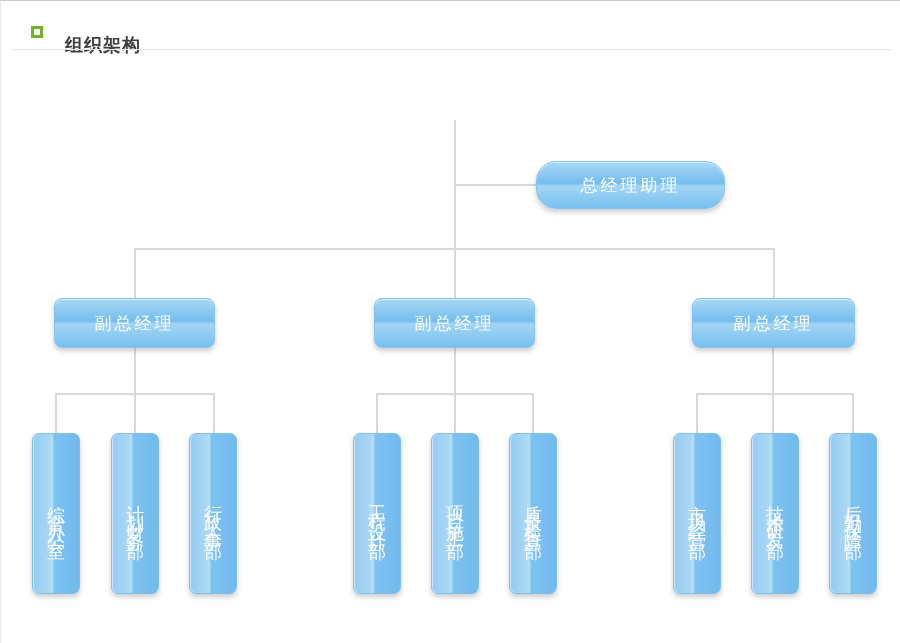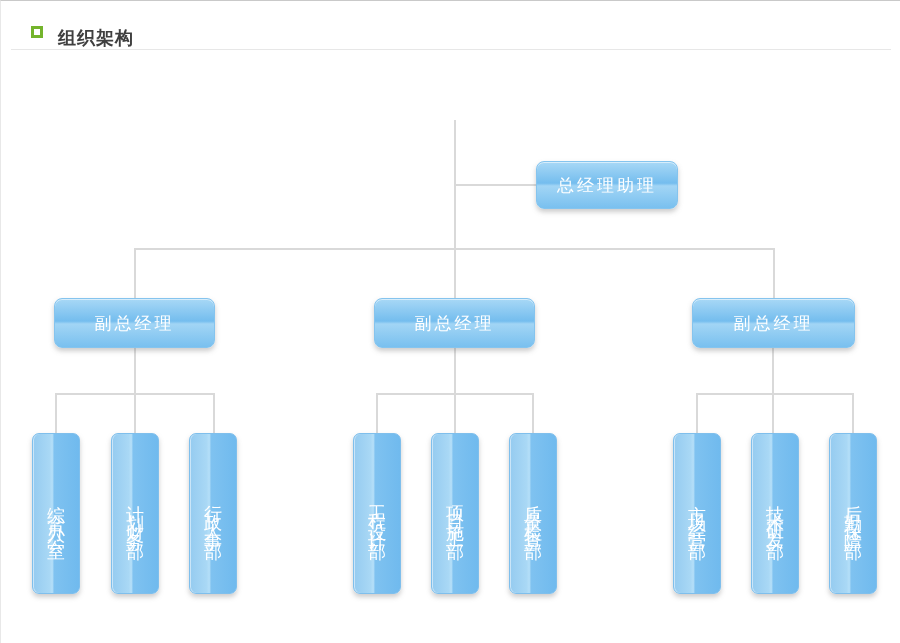--- a/index.html
+++ b/index.html
@@ -53,21 +53,21 @@
     text-orientation:upright;
     font-size:18px;letter-spacing:9px;
   }
 </style>
 </head>
 <body>
 
 <div class="page">
 
   <span class="bullet"></span>
-  <h1 class="page-title" style="margin:5px;font-weight:600;">组织架构</h1>
+  <h1 class="page-title" style="margin:12px;font-weight:600;">组织架构</h1>
   <div class="divider"></div>
 
   <div class="line" style="left:453px;top:119px;width:2px;height:178px;"></div>
   <div class="line" style="left:454px;top:183px;width:82px;height:2px;"></div>
   <div class="line" style="left:133px;top:247px;width:641px;height:2px;"></div>
   <div class="line" style="left:133px;top:247px;width:2px;height:50px;"></div>
   <div class="line" style="left:772px;top:247px;width:2px;height:50px;"></div>
 
   <div class="line" style="left:133px;top:346px;width:2px;height:48px;"></div>
   <div class="line" style="left:54px;top:392px;width:160px;height:2px;"></div>
@@ -81,21 +81,21 @@
   <div class="line" style="left:453px;top:392px;width:2px;height:40px;"></div>
   <div class="line" style="left:531px;top:392px;width:2px;height:40px;"></div>
 
   <div class="line" style="left:771px;top:346px;width:2px;height:48px;"></div>
   <div class="line" style="left:695px;top:392px;width:158px;height:2px;"></div>
   <div class="line" style="left:695px;top:392px;width:2px;height:40px;"></div>
   <div class="line" style="left:771px;top:392px;width:2px;height:40px;"></div>
   <div class="line" style="left:851px;top:392px;width:2px;height:40px;"></div>
 
 
-  <div class="node" style="left:535px;top:160px;width:142px;height:48px;">总经理助理</div>
+  <div class="node" style="left:535px;top:160px;width:189px;height:48px;border-radius:20px;">总经理助理</div>
 
   <div class="node" style="left:53px;top:297px;width:161px;height:50px;">副总经理</div>
   <div class="node" style="left:373px;top:297px;width:161px;height:50px;">副总经理</div>
   <div class="node" style="left:691px;top:297px;width:163px;height:50px;">副总经理</div>
 
   <div class="vnode" style="left:31px;">综合办公室</div>
   <div class="vnode" style="left:110px;">计划财务部</div>
   <div class="vnode" style="left:188px;">行政人事部</div>
 
   <div class="vnode" style="left:352px;">工程设计部</div>

